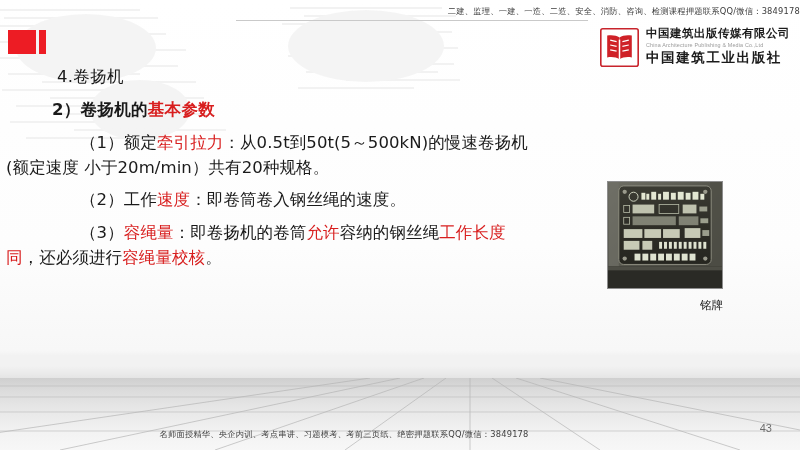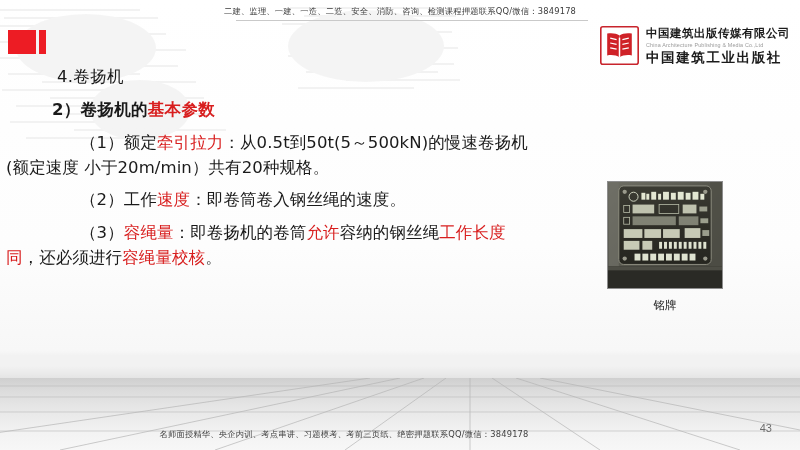--- a/index.html
+++ b/index.html
@@ -24,40 +24,40 @@
     position:absolute; left:-10px; top:-6px;
     width:470px; height:200px;
     opacity:.30;
     pointer-events:none;
   }
   .worldmap svg { width:100%; height:100%; display:block; }
 
   
   .topbar {
     position:absolute; left:0; top:0; width:800px; height:22px;
-    display:flex; align-items:center; justify-content:center;
+    display:flex; align-items:center; justify-content:flex-end;
   }
   .topbar-text {
     font-size:8.3px; color:#3b3b3b; letter-spacing:.2px; white-space:nowrap;
     font-family:"DejaVu Sans","Liberation Sans",sans-serif;
   }
   .topbar-rule {
     position:absolute; left:236px; top:20px; width:352px;
     border-bottom:1px solid #c9c9c9;
   }
 
   
   .accent-wrap { position:absolute; left:8px; top:30px; }
   .accent-a { position:absolute; left:0;   top:0; width:28px; height:24px; background:#ed1c24; }
   .accent-b { position:absolute; left:31px;top:0; width:7px;  height:24px; background:#ed1c24; }
 
   
   .logo {
     position:absolute; right:10px; top:26px;
-    display:flex; align-items:flex-start; gap:7px;
+    display:flex; align-items:flex-end; gap:7px;
   }
   .logo-mark {
     width:39px; height:39px; flex:none; position:relative;
   }
   .logo-mark svg { display:block; width:39px; height:39px; }
   .logo-text { display:flex; flex-direction:column; gap:1px; }
   .logo-cn1 { font-size:11.5px; color:#1b1b1b; font-weight:bold; letter-spacing:.5px; white-space:nowrap;
               font-family:"DejaVu Sans","Liberation Sans",sans-serif; }
   .logo-en  { font-size:5.4px; color:#9a9a9a; letter-spacing:.15px; white-space:nowrap; }
   .logo-cn2 { font-size:13.5px; color:#1b1b1b; font-weight:bold; letter-spacing:1.6px; white-space:nowrap;
@@ -88,21 +88,21 @@
   
   .photo-wrap { position:absolute; left:607px; top:181px; width:116px; }
   .photo {
     width:116px; height:108px; display:block;
     border:1px solid #8d8d8d;
     background:#3a3a34;
     position:relative; overflow:hidden;
   }
   .photo svg { display:block; width:100%; height:100%; }
   .photo-caption {
-    margin-top:9px; text-align:center;
+    margin-top:9px; text-align:right;
     font-size:11.5px; color:#1a1a1a;
     font-family:"DejaVu Sans","Liberation Sans",sans-serif;
   }
 
   
   .floor {
     position:absolute; left:0; top:378px; width:800px; height:72px;
     background:linear-gradient(180deg,#cfcfcf 0%,#dcdcdc 18%,#e9e9e9 48%,#f3f3f3 78%,#f7f7f7 100%);
     overflow:hidden;
   }

